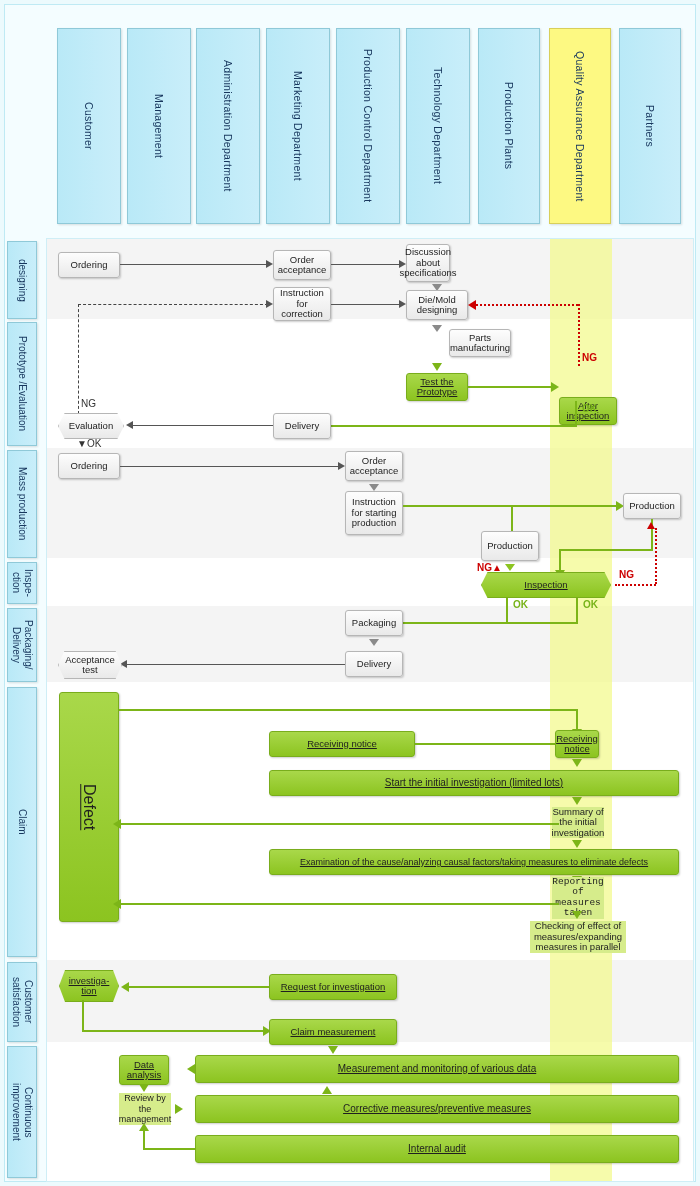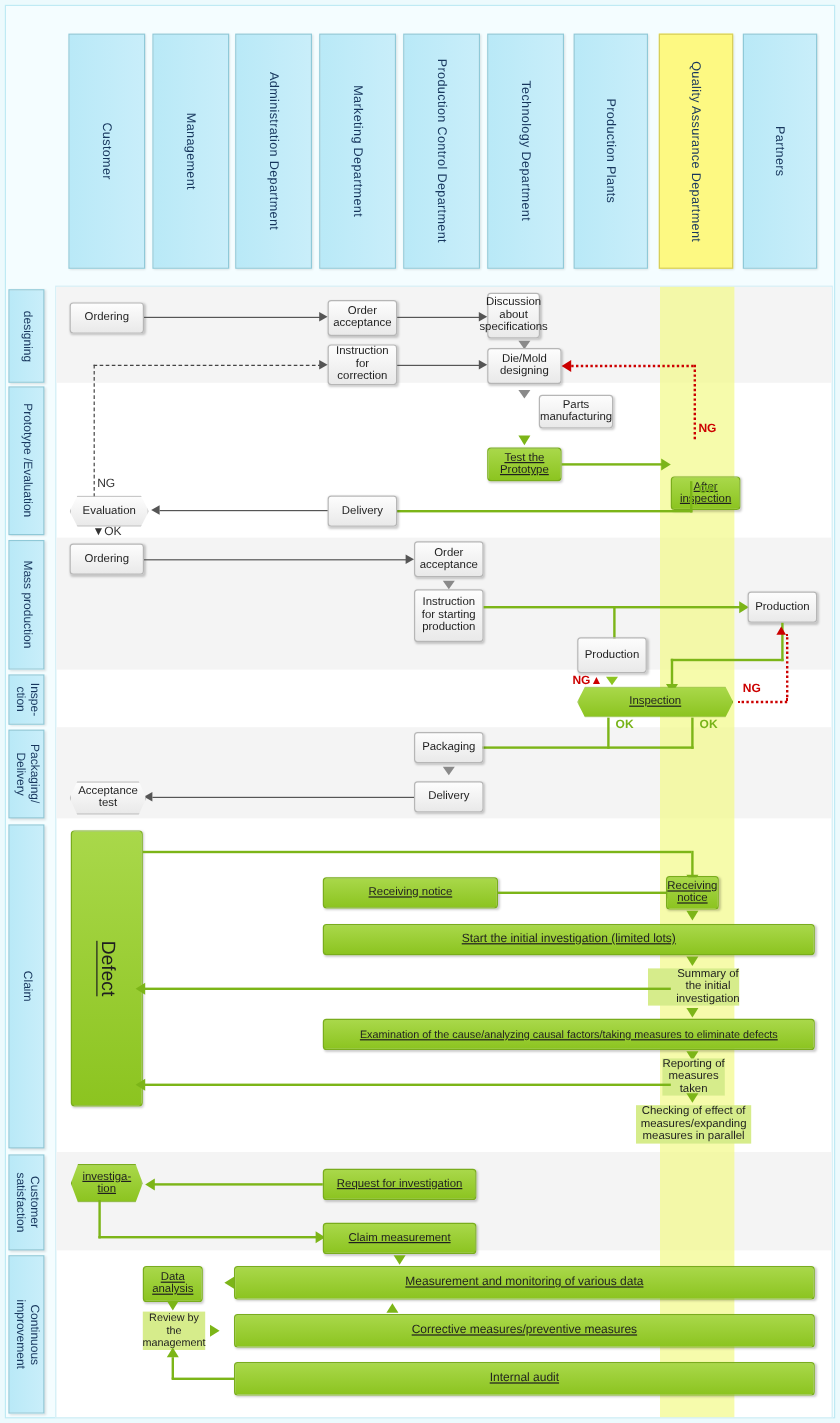--- a/index.html
+++ b/index.html
@@ -343,32 +343,32 @@
         <span>Receiving notice</span>
       </div>
     <div class="arw gd" style="left:525px;top:520px;"></div>
 
     <div class="node green" style="left:222px;top:531px;width:410px;height:26px;">
         <span style="font-size:10px;">Start the initial investigation (limited lots)</span>
       </div>
     <div class="arw gd" style="left:525px;top:558px;"></div>
 
     <div class="node greenlite" style="left:505px;top:567px;width:52px;height:33px;border:none;box-shadow:none;background:none;">
-      <span style="font-size:9.5px;background:#d6ec8b;padding-left:24px;">Summary of the initial investigation</span>
+      <span style="font-size:9.5px;background:#d6ec8b;">Summary of the initial investigation</span>
     </div>
     <div class="ln h green-ln" style="left:72px;top:584px;width:440px;"></div>
     <div class="arw gl" style="left:66px;top:580px;"></div>
     <div class="arw gd" style="left:525px;top:601px;"></div>
 
     <div class="node green" style="left:222px;top:610px;width:410px;height:26px;">
         <span style="font-size:9px;">Examination of the cause/analyzing causal factors/taking measures to eliminate defects</span>
       </div>
     <div class="arw gd" style="left:525px;top:637px;"></div>
 
-    <div class="node" style="left:503px;top:646px;width:56px;height:25px;border:none;box-shadow:none;">
+    <div class="node" style="left:503px;top:646px;width:56px;height:25px;border:none;box-shadow:none;font-family:Liberation Mono, monospace;">
       <span style="font-size:9.5px;background:#d6ec8b;">Reporting of measures taken</span>
     </div>
     <div class="ln h green-ln" style="left:72px;top:664px;width:440px;"></div>
     <div class="arw gl" style="left:66px;top:660px;"></div>
     <div class="arw gd" style="left:525px;top:672px;"></div>
 
     <div class="node" style="left:481px;top:681px;width:100px;height:34px;border:none;box-shadow:none;">
       <span style="font-size:9.5px;background:#d6ec8b;">Checking of effect of measures/expanding measures in parallel</span>
     </div>
 

